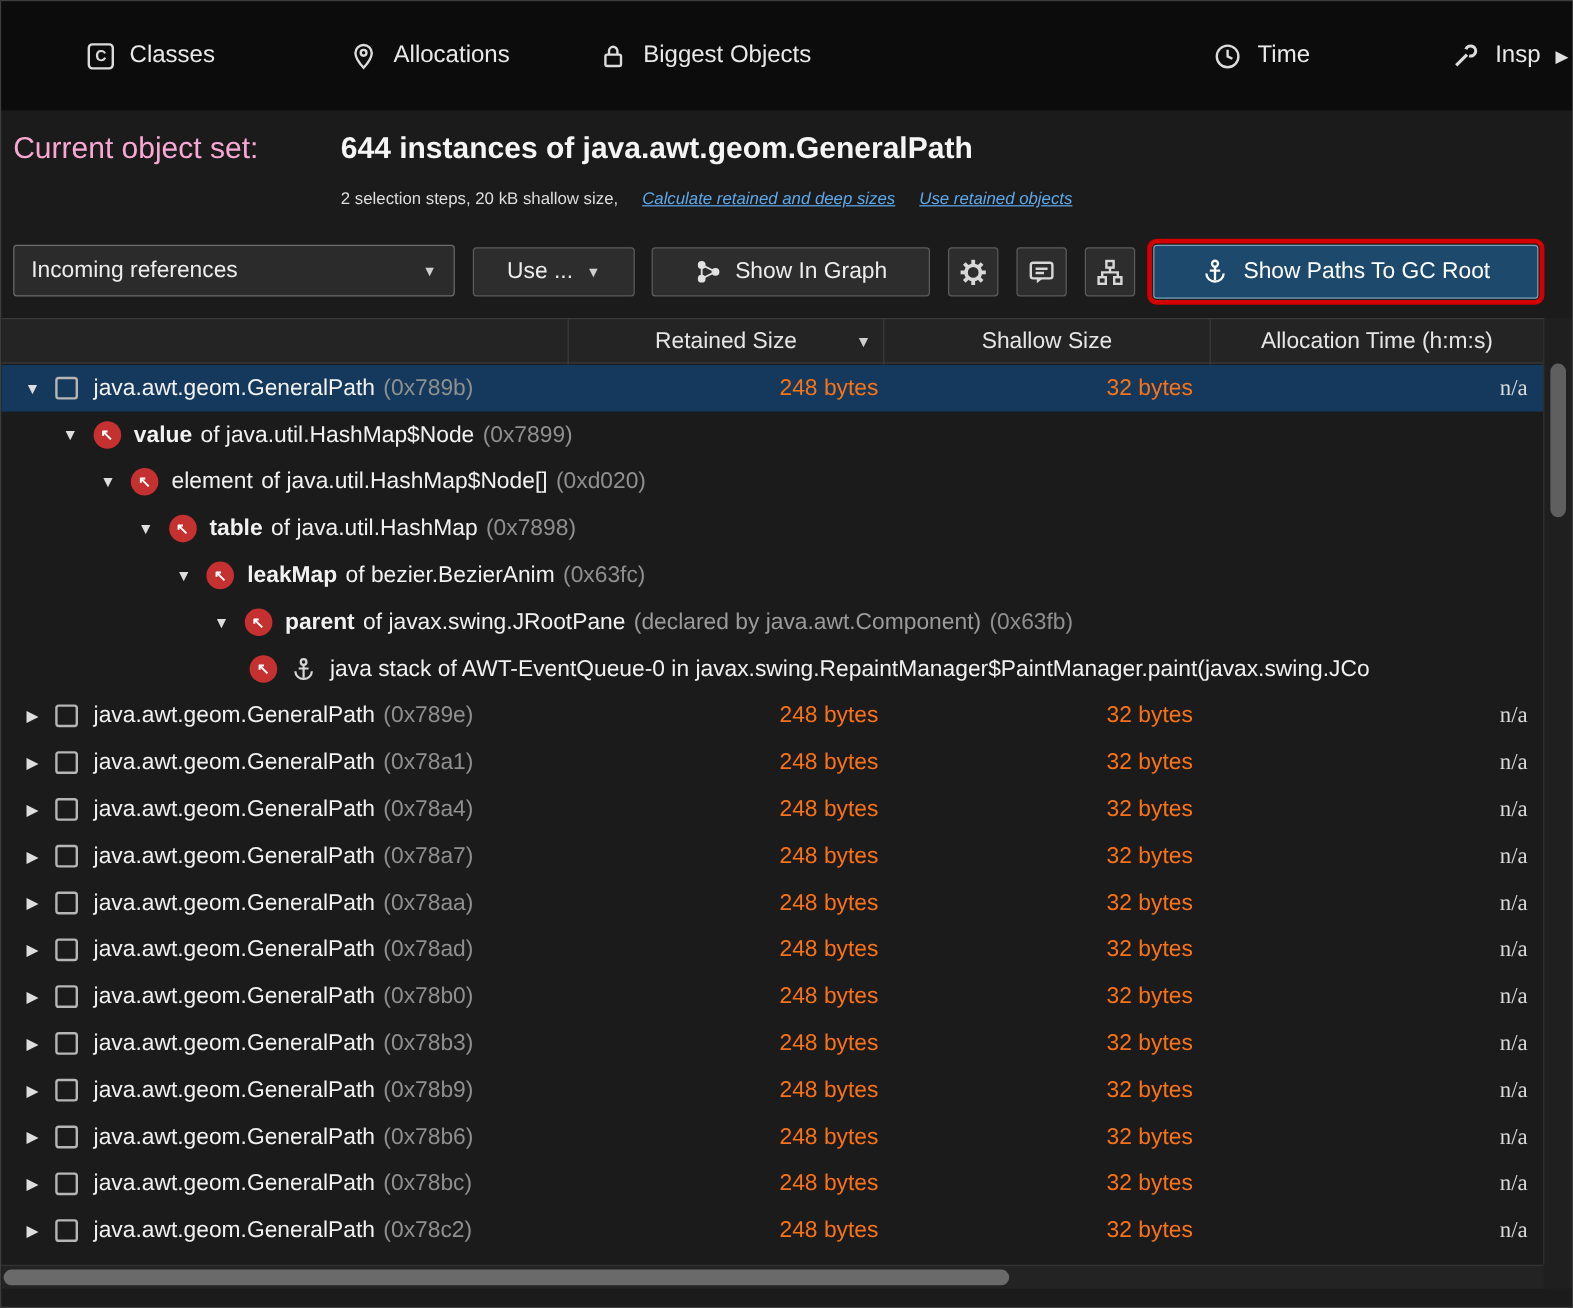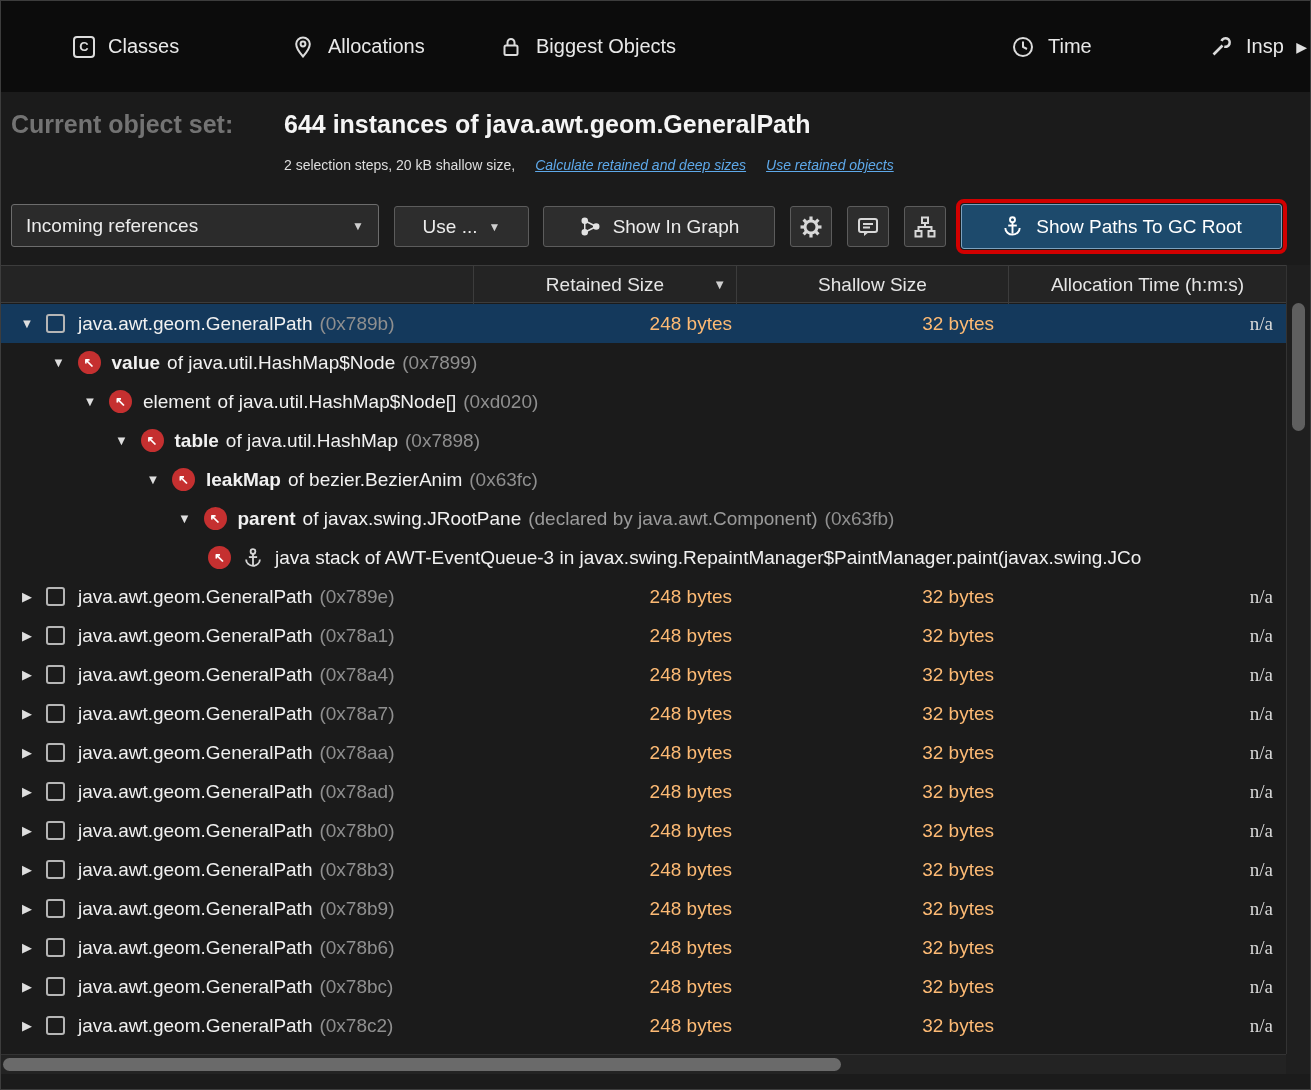--- a/index.html
+++ b/index.html
@@ -9,21 +9,21 @@
 
   
   .topbar { position:absolute; top:0; left:0; width:1311px; height:91px; background:#0c0c0c; }
   .tab { position:absolute; top:0; height:91px; display:flex; align-items:center; gap:13px; color:#e9e9e9; font-size:20px; cursor:default; white-space:nowrap; }
   .tab.boxed { top:16px; height:60px; background:#383838; border:1px solid #979797; border-radius:5px; padding:0 24px; }
   .tab svg { flex:none; }
   .classbox { width:22px; height:22px; border:2px solid #dcdcdc; border-radius:4px; display:flex; align-items:center; justify-content:center; font-size:13px; font-weight:bold; color:#dcdcdc; }
   .overflow-chev { position:absolute; right:5px; top:38px; color:#e0e0e0; font-size:14px; }
 
   
-  .hdr-label { position:absolute; left:10px; top:109px; font-size:25px; font-weight:bold; color:#737373; }
+  .hdr-label { position:absolute; left:10px; top:109px; font-size:25px; font-weight:normal; color:#f9a8d4; }
   .hdr-title { position:absolute; left:283px; top:109px; font-size:25px; font-weight:bold; color:#f5f5f5; }
   .subrow { position:absolute; left:283px; top:156px; display:flex; gap:20px; align-items:baseline; font-size:14px; color:#dedede; white-space:nowrap; }
   .link { color:#5ea9ea; text-decoration:underline; cursor:pointer;font-style:italic; }
 
   
   .select { position:absolute; left:10px; top:203px; width:368px; height:43px; background:#2b2b2b; border:1px solid #6d6d6d; border-radius:3px; display:flex; align-items:center; font-size:19px; color:#ececec; padding:0 14px; }
   .select .carat { margin-left:auto; font-size:12px; color:#cfcfcf; }
   .btn { position:absolute; top:205px; height:41px; background:#2d2d2d; border:1px solid #5c5c5c; border-radius:3px; display:flex; align-items:center; justify-content:center; gap:11px; font-size:19px; color:#ececec; cursor:default; }
   .btn .carat { font-size:12px; color:#cfcfcf; }
   #use-btn { left:393px; width:135px; }
@@ -43,21 +43,21 @@
   .trow.sel { background:#14395c; }
   .twisty { width:16px; flex:none; text-align:center; font-size:13px; color:#dedede; margin-right:11px; }
   .cb { width:19px; height:19px; flex:none; border:2px solid #b6b6b6; border-radius:3px; margin-right:13px; background:transparent; }
   .refic { width:23px; height:23px; flex:none; border-radius:50%; background:#c53030; color:#ffffff; font-size:13px; font-weight:bold; display:flex; align-items:center; justify-content:center; margin-right:11px; }
   .anch { flex:none; margin-right:11px; display:flex; align-items:center; }
   .fld { font-weight:bold; }
   .fld.nb { font-weight:normal; }
   .rest { margin-left:7px; }
   .note { margin-left:7px; color:#9b9b9b; }
   .addr { margin-left:7px; color:#8f8f8f; }
-  .val { position:absolute; font-size:19px; color:#fdba74; }
+  .val { position:absolute; font-size:19px; color:#f97316; }
   .v-ret { right:554px; } .v-sh { right:292px; } .v-al { right:13px; color:#dadada;font-family:Liberation Serif, serif; }
 
   
   .hscroll { position:absolute; left:0; top:1053px; width:1285px; height:20px; background:#232323; border-top:1px solid #333; }
   .hthumb { position:absolute; left:2px; top:3px; width:838px; height:13px; background:#6a6a6a; border-radius:7px; }
   .vscroll { position:absolute; left:1285px; top:264px; width:26px; height:809px; background:#1f1f1f; border-left:1px solid #333; }
   .vthumb { position:absolute; left:5px; top:38px; width:13px; height:128px; background:#5f5f5f; border-radius:7px; }
   .corner { position:absolute; left:1285px; top:1053px; width:26px; height:20px; background:#1f1f1f; }
 </style>
 </head>
@@ -252,21 +252,21 @@
       <div class="trow" style="padding-left: 207px;">
         <span class="refic">↖</span>
         <span class="anch">
           <svg width="22" height="22" viewBox="0 0 24 24" fill="none" stroke="#d6d6d6" stroke-width="2">
             <circle cx="12" cy="5" r="2.6"></circle>
             <line x1="12" y1="7.6" x2="12" y2="19.5"></line>
             <line x1="7.5" y1="11" x2="16.5" y2="11"></line>
             <path d="M4.5 13.5 a7.5 7 0 0 0 15 0"></path>
           </svg>
         </span>
-        <span class="nm">java stack of AWT-EventQueue-3 in javax.swing.RepaintManager$PaintManager.paint(javax.swing.JCo</span>
+        <span class="nm">java stack of AWT-EventQueue-0 in javax.swing.RepaintManager$PaintManager.paint(javax.swing.JCo</span>
       </div>
       <div class="trow" style="padding-left: 18px;">
         <span class="twisty">▶</span>
         <span class="cb"></span>
         <span class="nm">java.awt.geom.GeneralPath</span>
         <span class="addr">(0x789e)</span>
         <span class="val v-ret">248 bytes</span>
         <span class="val v-sh">32 bytes</span>
         <span class="val v-al">n/a</span>
       </div>

